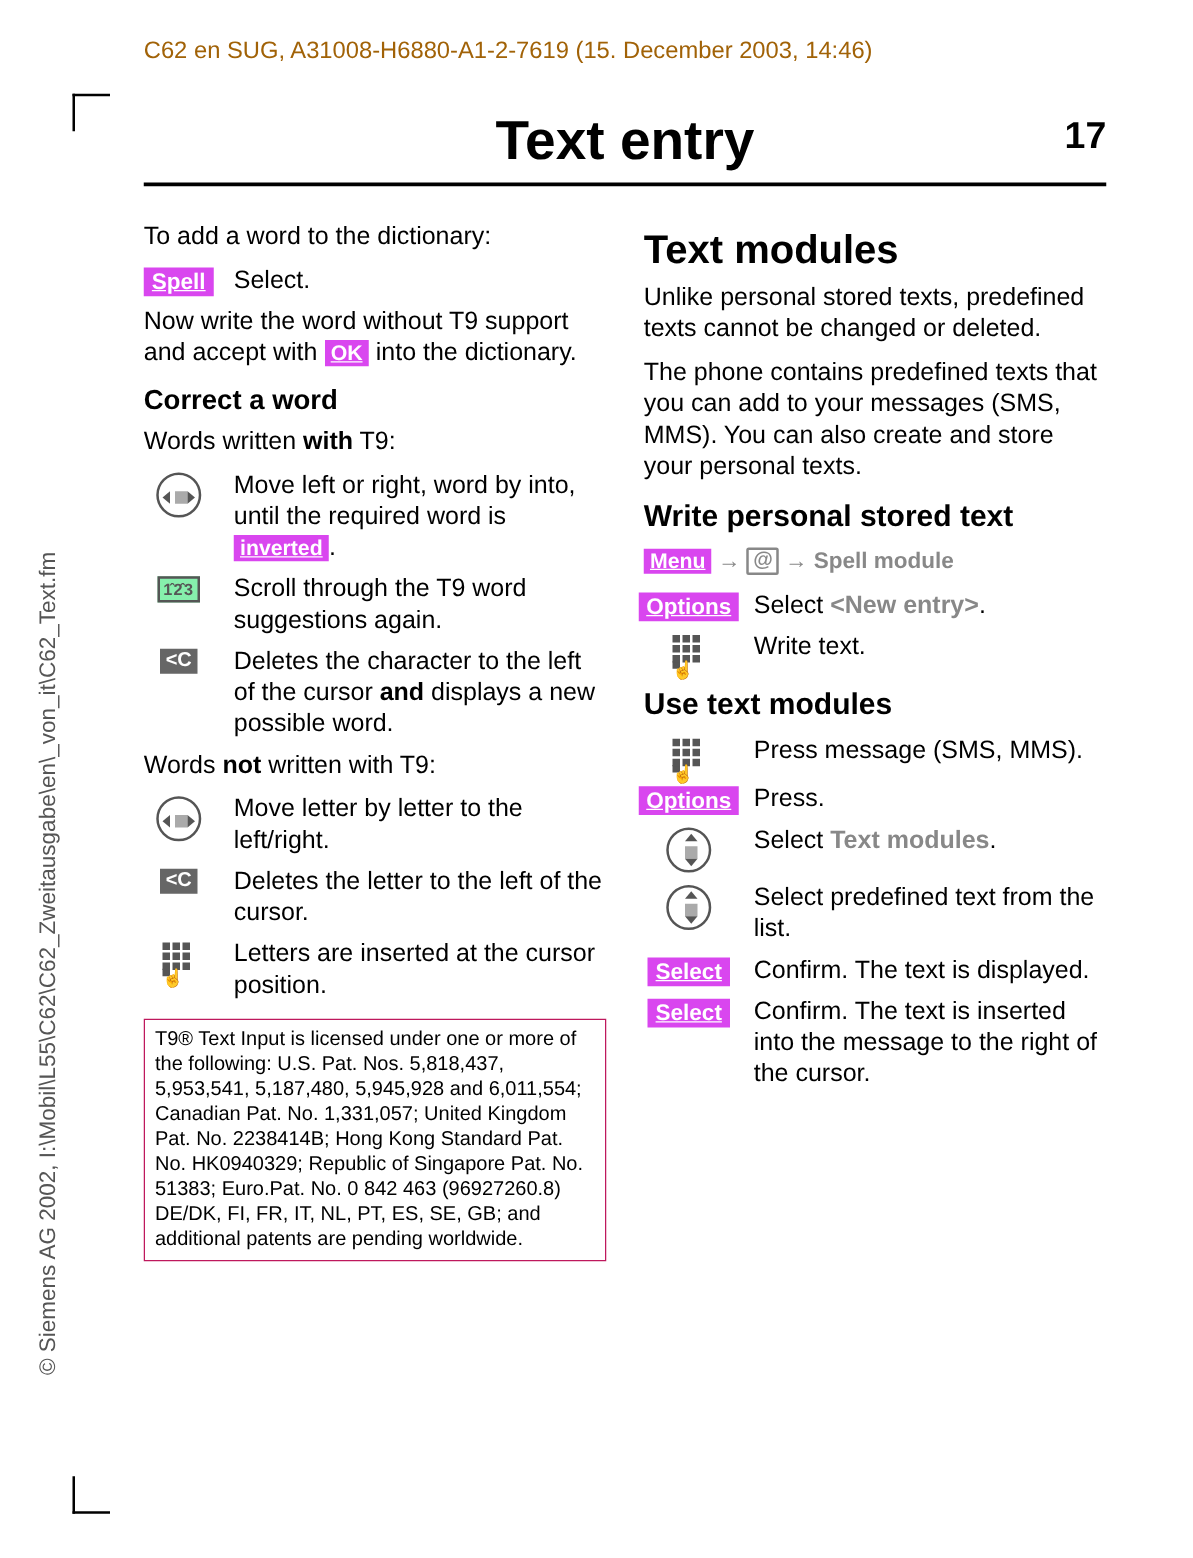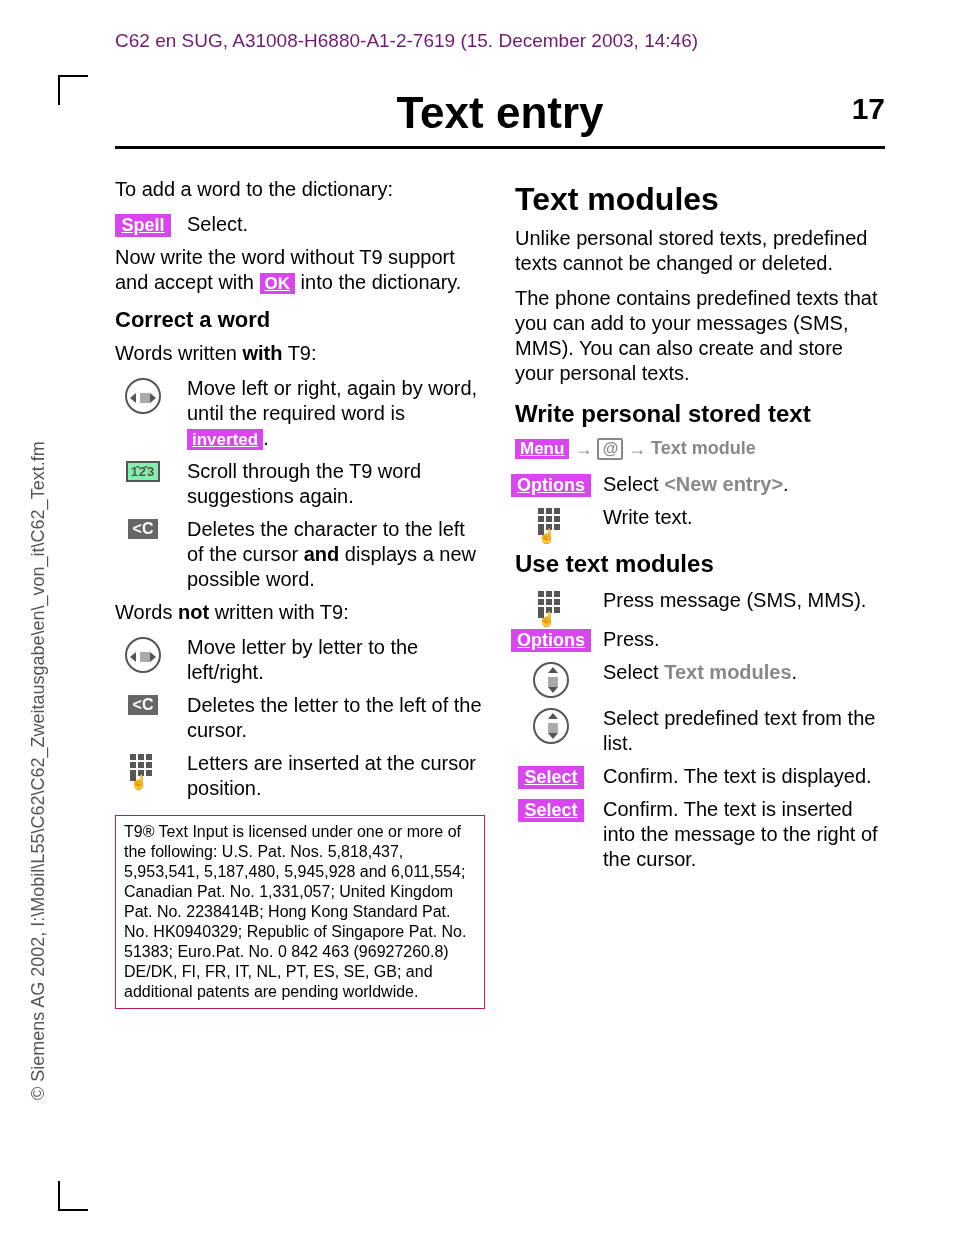--- a/index.html
+++ b/index.html
@@ -30,21 +30,21 @@
     color: #555;
   }
   .page {
     position: absolute;
     left: 115px;
     top: 30px;
     width: 770px;
   }
   .header-path {
     font-size: 19px;
-    color: #701a75;
+    color: #a16207;
     margin-bottom: 6px;
   }
   .title-row {
     display: flex;
     align-items: center;
     justify-content: center;
     position: relative;
     margin-top: 36px;
     margin-bottom: 8px;
   }
@@ -232,21 +232,21 @@
         <span>Words written </span><span class="bold">with</span><span> T9:</span>
       </div>
 
       <div class="row">
         <div class="icon-col">
             <div class="nav-icon h">
               <div class="center"></div>
             </div>
           </div>
         <div class="text-col">
-          <span>Move left or right, again by word, until the required word is </span><span class="softkey small">inverted</span><span>.</span>
+          <span>Move left or right, word by into, until the required word is </span><span class="softkey small">inverted</span><span>.</span>
         </div>
       </div>
 
       <div class="row">
         <div class="icon-col">
             <span class="key-123">1̂2̂3</span>
           </div>
         <div class="text-col">Scroll through the T9 word suggestions again.</div>
       </div>
 
@@ -299,21 +299,21 @@
       <div class="para">Unlike personal stored texts, predefined texts cannot be changed or deleted.</div>
       <div class="para">The phone contains predefined texts that you can add to your messages (SMS, MMS). You can also create and store your personal texts.</div>
 
       <div class="h3b">Write personal stored text</div>
 
       <div class="menu-line">
         <span class="softkey small">Menu</span>
         <span class="arrow">→</span>
         <span class="at-icon">@</span>
         <span class="arrow">→</span>
-        <span class="gray-text">Text module</span>
+        <span class="gray-text">Spell module</span>
       </div>
 
       <div class="row">
         <div class="icon-col" style="width:72px">
             <span class="softkey">Options</span>
           </div>
         <div class="text-col">
           <span>Select </span><span class="gray-text">&lt;New entry&gt;</span><span>.</span>
         </div>
       </div>

